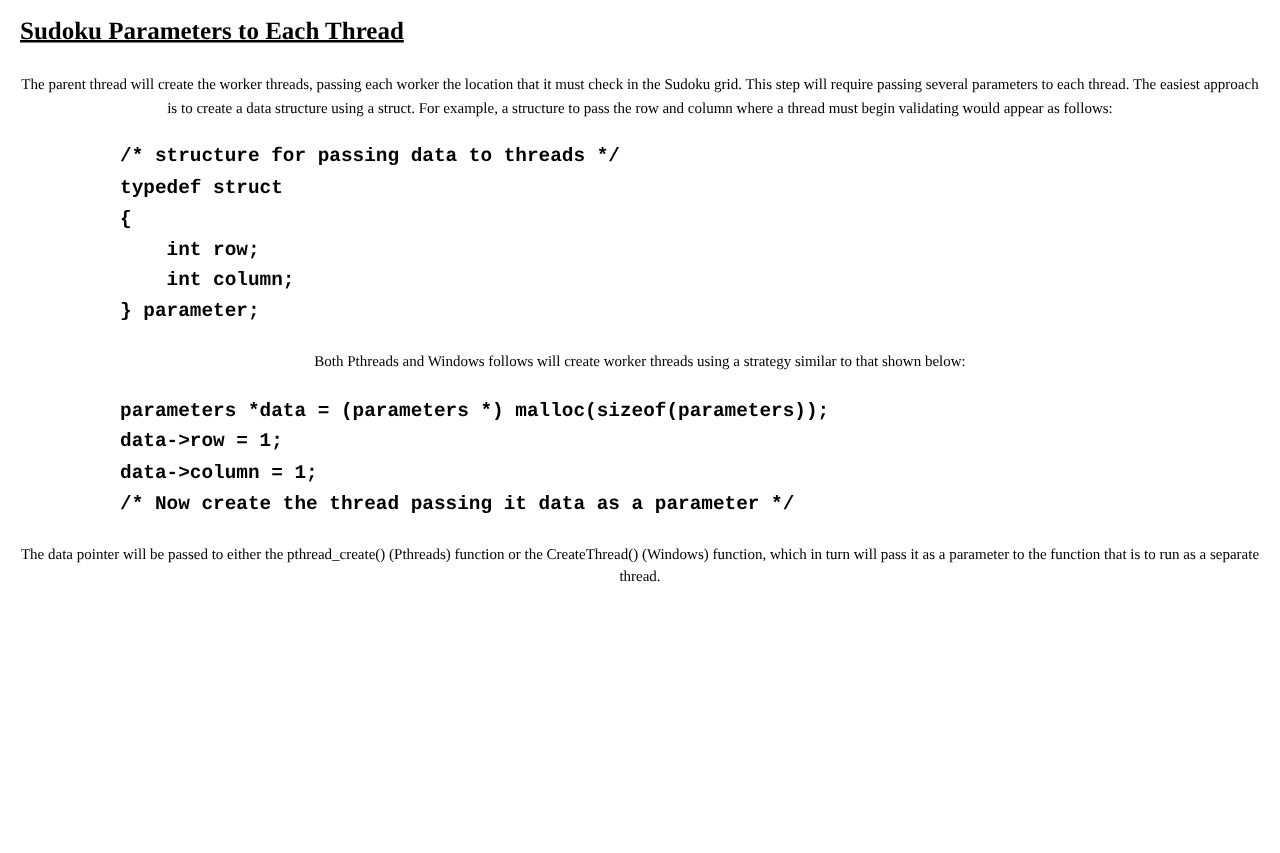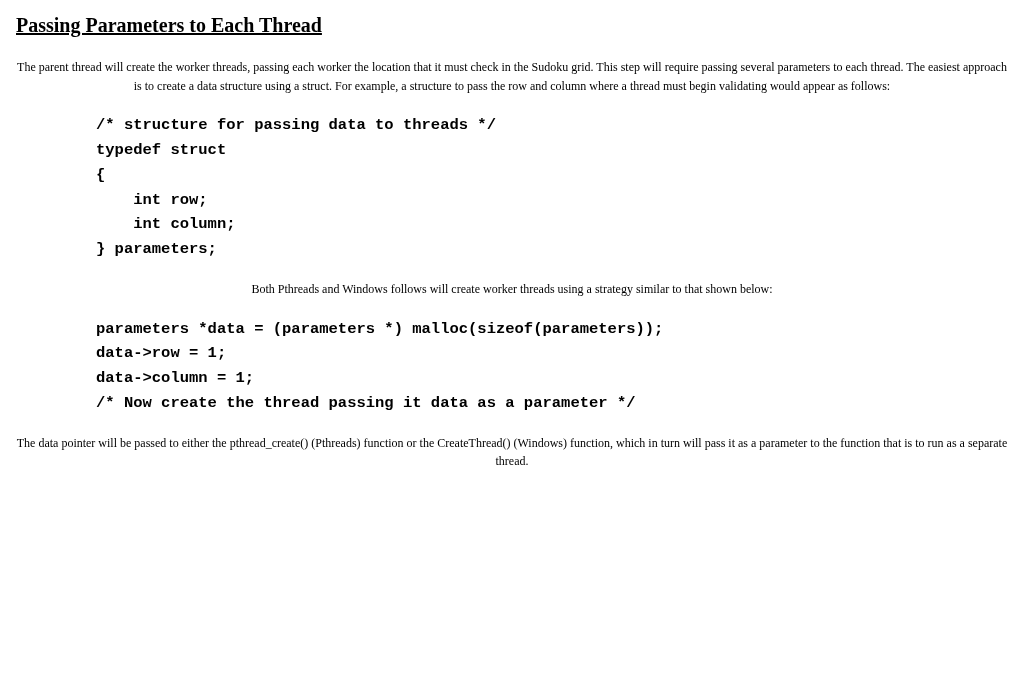--- a/index.html
+++ b/index.html
@@ -39,30 +39,30 @@
       font-size: 15.5px;
       font-weight: bold;
       line-height: 1.6;
       margin: 18px 0 18px 80px;
       white-space: pre;
     }
   </style>
 </head>
 <body>
 
-<span class="page-title">Passing Parameters to Each Thread</span>
+<span class="page-title">Sudoku Parameters to Each Thread</span>
 
 <p class="paragraph">The parent thread will create the worker threads, passing each worker the location that it must check in the Sudoku grid. This step will require passing several parameters to each thread. The easiest approach is to create a data structure using a struct. For example, a structure to pass the row and column where a thread must begin validating would appear as follows:</p>
 
 <div class="code-block">/* structure for passing data to threads */
 typedef struct
 {
     int row;
     int column;
-} parameters;</div>
+} parameter;</div>
 
 <p class="paragraph">Both Pthreads and Windows follows will create worker threads using a strategy similar to that shown below:</p>
 
 <div class="code-block">parameters *data = (parameters *) malloc(sizeof(parameters));
 data-&gt;row = 1;
 data-&gt;column = 1;
 /* Now create the thread passing it data as a parameter */</div>
 
 <p class="paragraph">The data pointer will be passed to either the pthread_create() (Pthreads) function or the CreateThread() (Windows) function, which in turn will pass it as a parameter to the function that is to run as a separate thread.</p>
 

